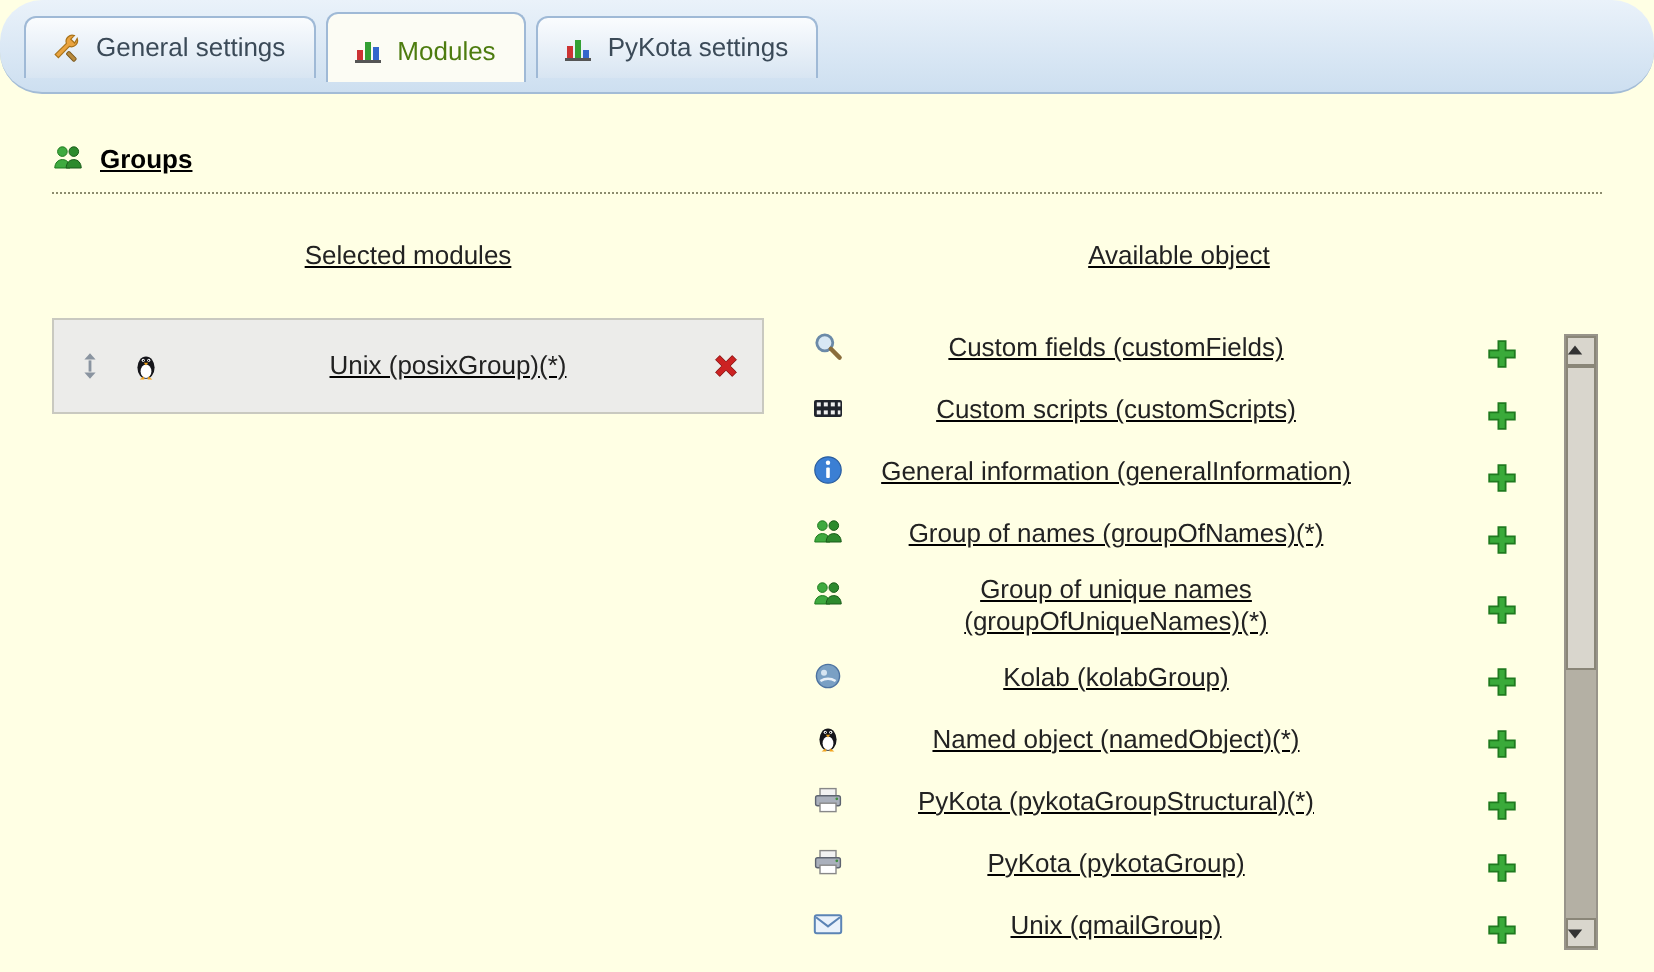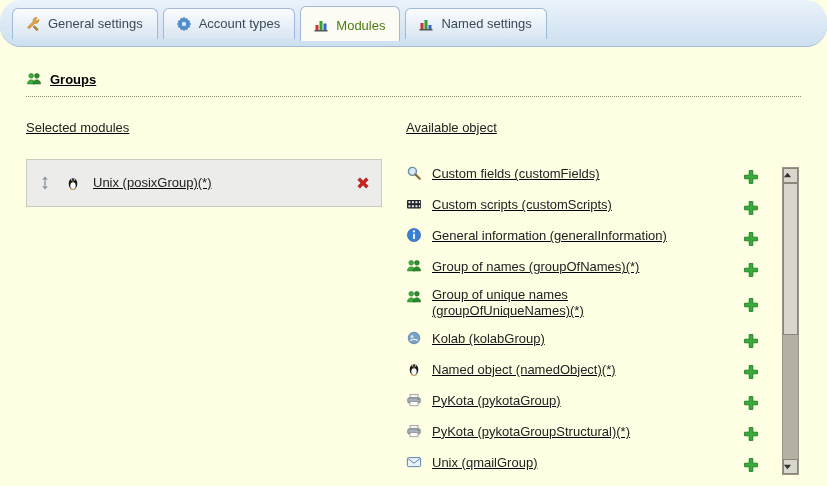--- a/index.html
+++ b/index.html
@@ -20,21 +20,21 @@
   .tab.active { background:#fcfcf4; color:#4d7c0f; padding-top:10px; padding-bottom:8px;
                 margin-bottom:-1px;padding-left:12px; }
   .icon { display:inline-flex; width:16px; height:16px; flex:0 0 16px; }
   .icon svg { width:16px; height:16px; }
 
   
   .content { padding:24px 26px 0 26px;text-decoration:underline; }
   .section-head { display:flex; align-items:center; gap:8px;
                   font-size:13px; font-weight:bold; color:#000;
                   padding-bottom:9px; border-bottom:1px dotted #8c8c6e; }
-  .columns { display:flex; margin-top:0; }
+  .columns { display:flex; margin-top:0;text-align:center; }
   .col-left { width:356px; margin-right:24px; }
   .col-right { flex:1; position:relative; padding-right:28px; }
   .col-heading { font-size:13px; color:#222; margin:23px 0 24px 0; }
 
   
   .sel-row { display:flex; align-items:center; height:48px; padding:0 10px;
              background:#ececе8; background:#ececE6; background:#ececе6;
              background:#ececE8; background:#ececea;
              border:1px solid #c9c9c0; }
   .sel-row .handle { margin-right:10px; cursor:grab; }
@@ -73,50 +73,41 @@
   <div class="tabbar">
       <div class="tab">
         <span class="icon">
           <svg viewBox="0 0 16 16">
             <path d="M13.6 3.2a3.1 3.1 0 0 1-3.9 4L4.2 12.8 2.6 11.2l5.6-5.5a3.1 3.1 0 0 1 4-3.9L10.4 3.6l1.9 1.9z" fill="#e9a33f" stroke="#a97218" stroke-width="0.6"></path>
             <rect x="9.5" y="9.5" width="2" height="5.5" rx="0.6" transform="rotate(-45 10.5 12)" fill="#b98a3d" stroke="#7c5a1e" stroke-width="0.5"></rect>
           </svg>
         </span>
         <span>General settings</span>
       </div>
-      <div class="tab">
-        <span class="icon">
-          <svg viewBox="0 0 16 16">
-            <path d="M8 1l1 2 2.1-.6.4 2.2 2.2.4L13.1 7 15 8l-1.9 1 .6 2.1-2.2.4-.4 2.2L9 13.1 8 15l-1-1.9-2.1.6-.4-2.2-2.2-.4L2.9 9 1 8l1.9-1-.6-2.1 2.2-.4.4-2.2L7 2.9z" fill="#4f8fd0" stroke="#2d6aa8" stroke-width="0.5"></path>
-            <circle cx="8" cy="8" r="2.2" fill="#dce9f6"></circle>
-          </svg>
-        </span>
-        <span>Account types</span>
-      </div>
       <div class="tab active">
         <span class="icon">
           <svg viewBox="0 0 16 16">
             <rect x="1.5" y="13" width="13" height="1.5" fill="#555"></rect>
             <rect x="2.5" y="8" width="3" height="5" fill="#cc3333"></rect>
             <rect x="6.5" y="4" width="3" height="9" fill="#33a033"></rect>
             <rect x="10.5" y="6.5" width="3" height="6.5" fill="#3366cc"></rect>
           </svg>
         </span>
         <span>Modules</span>
       </div>
       <div class="tab">
         <span class="icon">
           <svg viewBox="0 0 16 16">
             <rect x="1.5" y="13" width="13" height="1.5" fill="#555"></rect>
             <rect x="2.5" y="7" width="3" height="6" fill="#cc3333"></rect>
             <rect x="6.5" y="4" width="3" height="9" fill="#33a033"></rect>
             <rect x="10.5" y="9" width="3" height="4" fill="#3366cc"></rect>
           </svg>
         </span>
-        <span>Named settings</span>
+        <span>PyKota settings</span>
       </div>
     </div>
 
   <div class="content">
     <div class="section-head">
       <span class="icon">
           <svg viewBox="0 0 16 16">
             <circle cx="5.2" cy="4.8" r="2.4" fill="#3faa3f" stroke="#1f7a1f" stroke-width="0.5"></circle>
             <path d="M1.4 13c0-2.6 1.7-4.2 3.8-4.2S9 10.4 9 13z" fill="#3faa3f" stroke="#1f7a1f" stroke-width="0.5"></path>
             <circle cx="10.9" cy="4.8" r="2.4" fill="#2d8a2d" stroke="#1a5c1a" stroke-width="0.5"></circle>
@@ -300,39 +291,39 @@
             </div>
             <div class="avail-row">
               <span class="icon">
                 <svg viewBox="0 0 16 16">
                   <rect x="4" y="2.3" width="8" height="3.6" fill="#f2f2f2" stroke="#888" stroke-width="0.7"></rect>
                   <rect x="1.8" y="5.9" width="12.4" height="5" rx="1" fill="#aab0bc" stroke="#5e6470" stroke-width="0.7"></rect>
                   <circle cx="12.4" cy="7.4" r="0.7" fill="#3f8f3f"></circle>
                   <rect x="4" y="9.6" width="8" height="4.2" fill="#fff" stroke="#888" stroke-width="0.7"></rect>
                 </svg>
               </span>
-              <span class="row-label">PyKota (pykotaGroup)</span>
+              <span class="row-label">PyKota (pykotaGroupStructural)(*)</span>
               <button class="icon-btn">
                 <span class="icon">
                   <svg viewBox="0 0 16 16">
                     <path d="M6.2 1.6h3.6v4.6h4.6v3.6H9.8v4.6H6.2V9.8H1.6V6.2h4.6z" fill="#3aaa3a" stroke="#1f7a1f" stroke-width="0.9"></path>
                   </svg>
                 </span>
               </button>
             </div>
             <div class="avail-row">
               <span class="icon">
                 <svg viewBox="0 0 16 16">
                   <rect x="4" y="2.3" width="8" height="3.6" fill="#f2f2f2" stroke="#888" stroke-width="0.7"></rect>
                   <rect x="1.8" y="5.9" width="12.4" height="5" rx="1" fill="#aab0bc" stroke="#5e6470" stroke-width="0.7"></rect>
                   <circle cx="12.4" cy="7.4" r="0.7" fill="#3f8f3f"></circle>
                   <rect x="4" y="9.6" width="8" height="4.2" fill="#fff" stroke="#888" stroke-width="0.7"></rect>
                 </svg>
               </span>
-              <span class="row-label">PyKota (pykotaGroupStructural)(*)</span>
+              <span class="row-label">PyKota (pykotaGroup)</span>
               <button class="icon-btn">
                 <span class="icon">
                   <svg viewBox="0 0 16 16">
                     <path d="M6.2 1.6h3.6v4.6h4.6v3.6H9.8v4.6H6.2V9.8H1.6V6.2h4.6z" fill="#3aaa3a" stroke="#1f7a1f" stroke-width="0.9"></path>
                   </svg>
                 </span>
               </button>
             </div>
             <div class="avail-row">
               <span class="icon">

